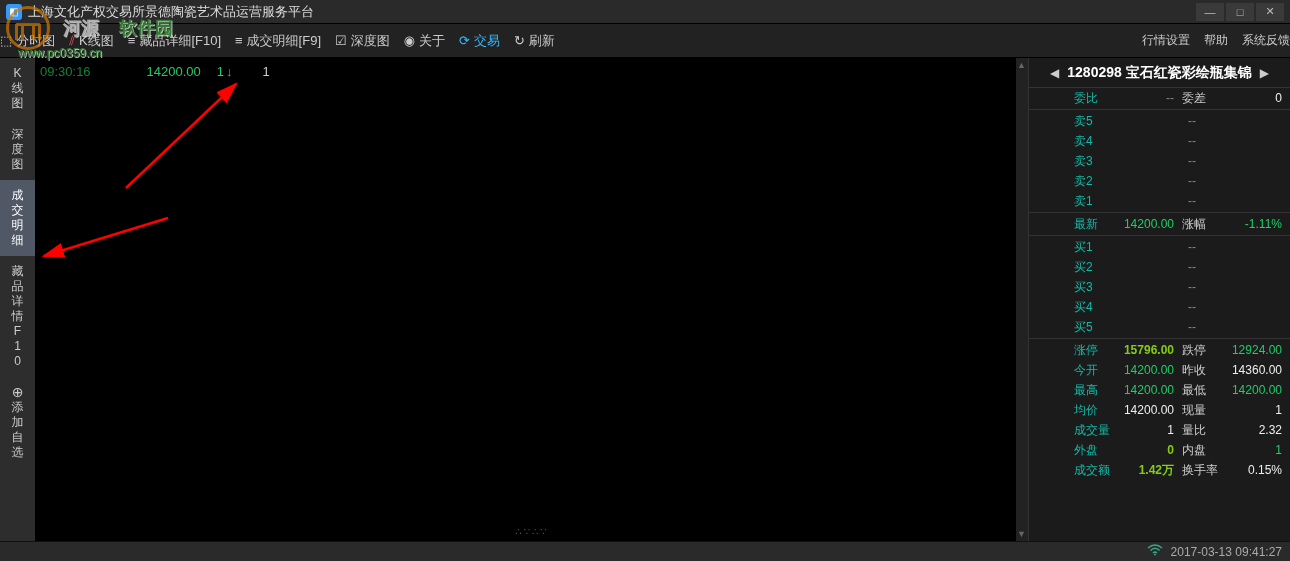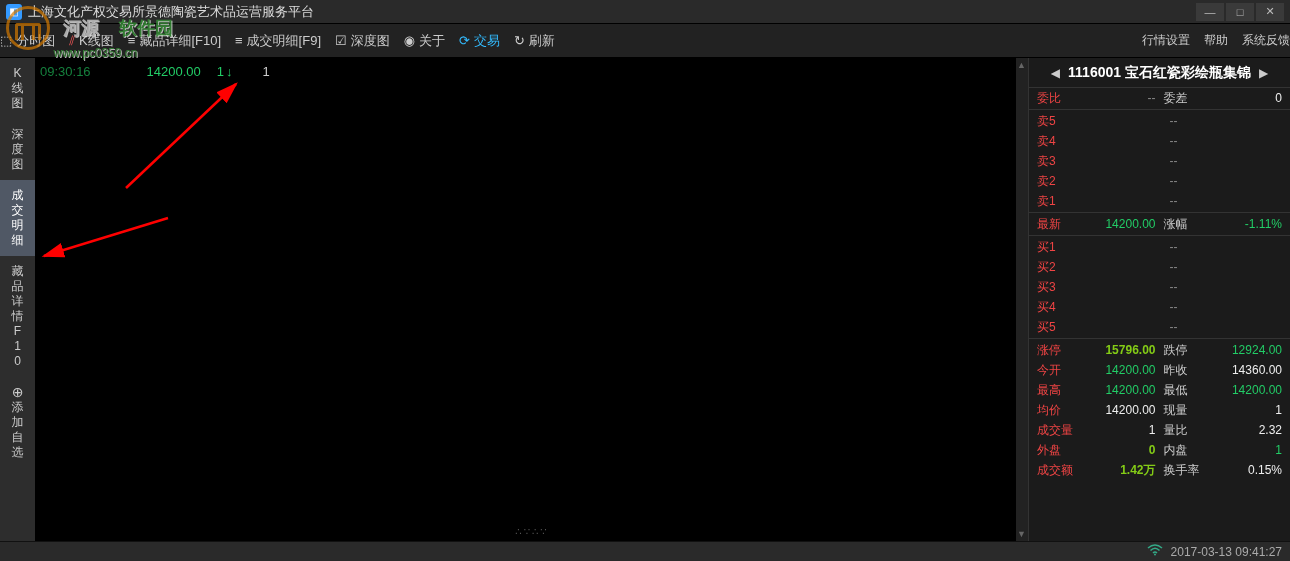--- a/index.html
+++ b/index.html
@@ -20,21 +20,21 @@
 .toolbar .right-links { display: flex; gap: 14px; color: #ccc; justify-content: flex-end; }
 .toolbar .right-links span { cursor: pointer; }
 
 
 .watermark { position: absolute; left: 6px; top: 6px; opacity: 0.7; pointer-events: none; z-index: 50; font-size: 18px; font-weight: bold; }
 .watermark .circle { display:inline-block; width:44px; height:44px; border:3px solid #d47a00; border-radius:50%; position:relative; vertical-align:middle; }
 .watermark .circle::after { content:""; position:absolute; left:6px; top:14px; width:14px; height:14px; border:3px solid #d47a00; border-radius:3px 3px 0 0; border-bottom:none; }
 .watermark .circle::before { content:""; position:absolute; right:6px; top:14px; width:14px; height:14px; border:3px solid #d47a00; border-radius:3px 3px 0 0; border-bottom:none; }
 .watermark .text1 { color:#e5e5e5; text-shadow:1px 1px 0 #fff; margin-left:8px; vertical-align:middle;text-align:center; }
 .watermark .text2 { color:#3aa33a; text-shadow:1px 1px 0 #fff; vertical-align:middle;padding-left:20px; }
-.watermark .url { display:block; color:#3aa33a; font-size:12px; margin-left:12px; margin-top:-4px; text-shadow:1px 1px 0 #fff; font-weight:normal;text-align:center; }
+.watermark .url { display:block; color:#3aa33a; font-size:12px; margin-left:12px; margin-top:-4px; text-shadow:1px 1px 0 #fff; font-weight:normal; }
 
 
 .main { display: flex; height: calc(100% - 24px - 34px - 20px); background: #000; }
 
 
 .sidebar { width: 36px; background: #2d2d2d; display: flex; flex-direction: column; border-right: 1px solid #000; }
 .sidebar .sb-item { display: flex; flex-direction: column; align-items: center; justify-content: center; padding: 8px 2px; cursor: pointer; color: #ccc; font-size: 12px; line-height: 15px; writing-mode: horizontal-tb; text-align:center; }
 .sidebar .sb-item.active { background: #505865; color: #fff; }
 .sidebar .sb-item .plus { font-size: 14px; }
 
@@ -53,21 +53,21 @@
 .scroll-indicator { position:absolute; right:0; top:0; width:12px; height:100%; background:#222; }
 .scroll-indicator::before { content:"▲"; position:absolute; top:2px; left:1px; font-size:9px; color:#666; }
 .scroll-indicator::after { content:"▼"; position:absolute; bottom:2px; left:1px; font-size:9px; color:#666; }
 
 
 .quote-panel { width: 262px; background: #1b1b1b; border-left: 1px solid #333; overflow-y:auto; }
 .quote-header { height: 30px; display: flex; align-items: center; justify-content: center; gap: 8px; border-bottom: 1px solid #333; color:#fff; }
 .quote-header .arrow-btn { cursor:pointer; color:#ccc; font-size:12px; }
 .quote-header .code-name { font-size: 14px; font-weight: bold; }
 .q-row { display: flex; padding: 2px 8px; font-size: 12px; height: 20px; align-items:center; }
-.q-row .label { width: 36px; color: #ef4444; }
+.q-row .label { width: 36px; color: #14b8a6; margin-left: 37px; }
 .q-row .val { flex: 1; text-align: right; }
 .q-row .label2 { width: 36px; color: #ccc; margin-left: 8px; }
 .q-row .val2 { flex: 1; text-align: right; }
 .q-sep { height:1px; background:#333; margin: 1px 0; }
 .c-green { color: #22cc66; }
 .c-red { color: #84cc16; font-weight: bold; }
 .c-white { color: #eee; }
 .c-gray { color: #888; }
 
 
@@ -196,21 +196,21 @@
       </svg>
     </div>
 
     <div class="scroll-indicator"></div>
     <div class="drag-handle">∴∵∴∵</div>
   </div>
 
   <div class="quote-panel">
     <div class="quote-header">
       <span class="arrow-btn">◀</span>
-      <span class="code-name"><span>1116001</span> <span>宝石红瓷彩绘瓶集锦</span></span>
+      <span class="code-name"><span>1280298</span> <span>宝石红瓷彩绘瓶集锦</span></span>
       <span class="arrow-btn">▶</span>
     </div>
 
     <div class="q-row">
       <span class="label">委比</span>
         <span class="val c-gray">--</span>
       <span class="label2">委差</span>
         <span class="val2 c-white">0</span>
     </div>
     <div class="q-sep"></div>

